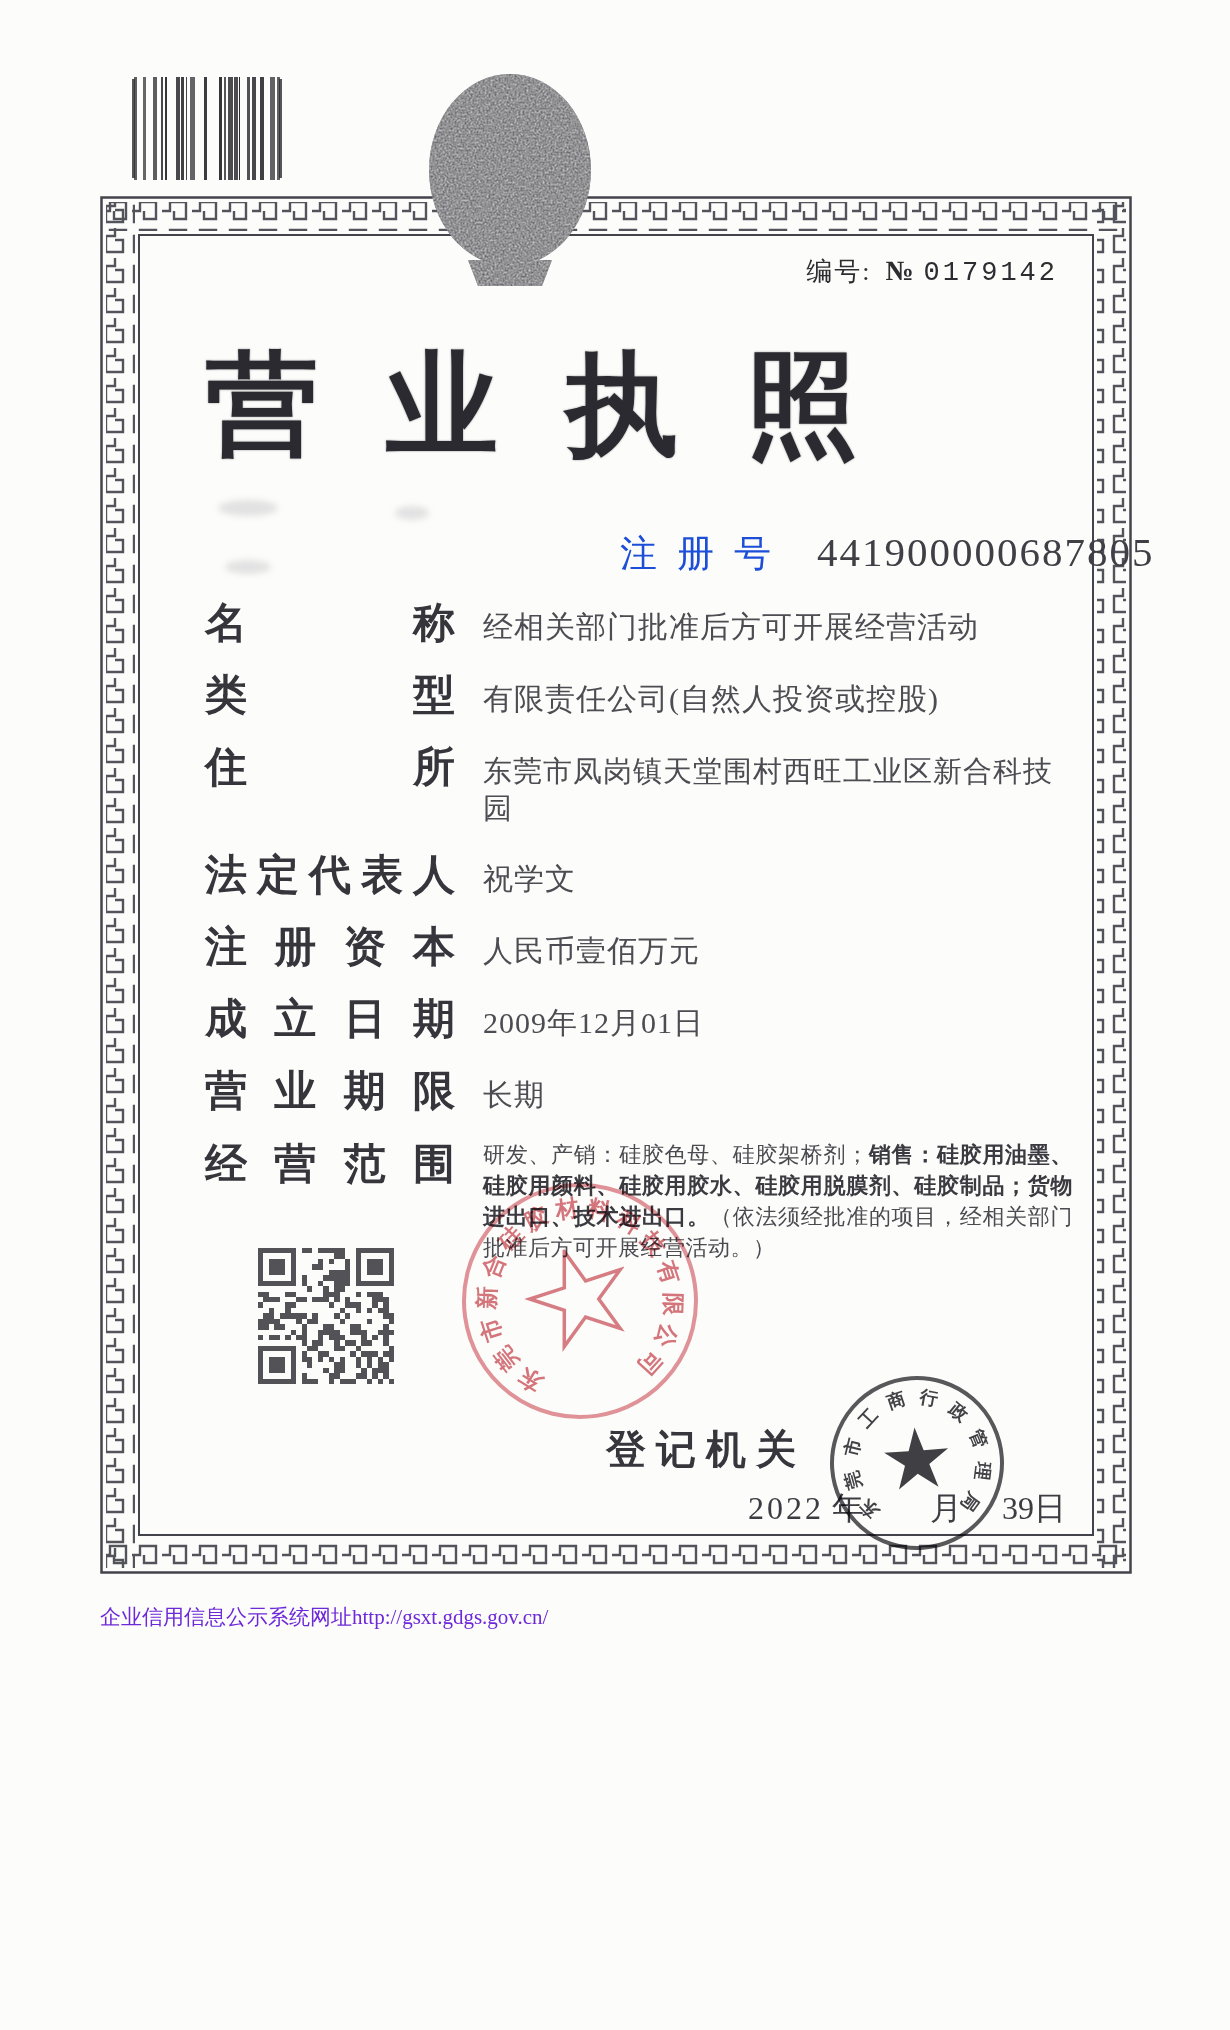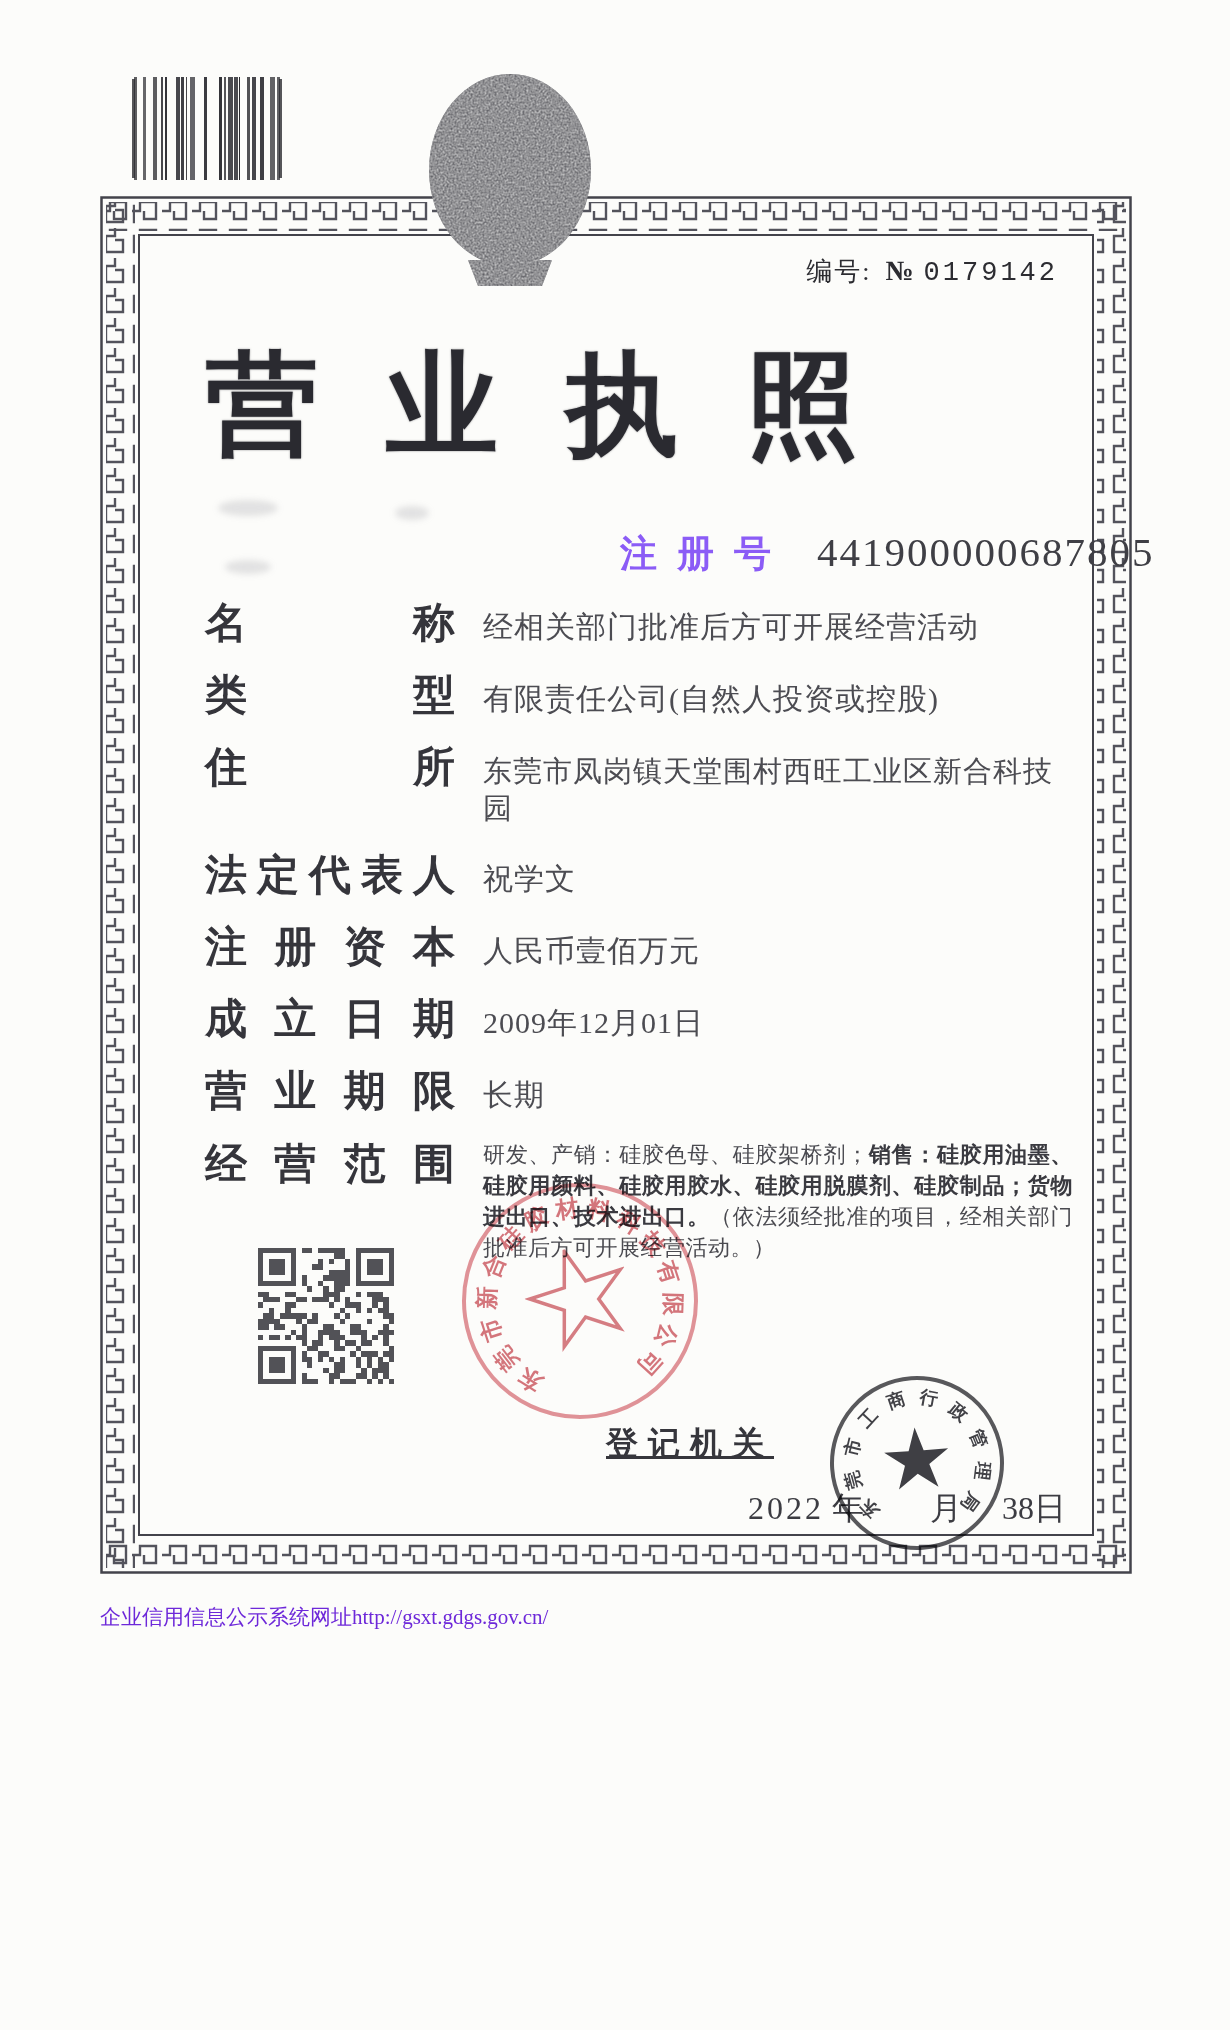--- a/index.html
+++ b/index.html
@@ -15,37 +15,37 @@
   .serial{position:absolute;top:254px;right:172px;z-index:2;font-size:26px;color:#2c2c31;
           letter-spacing:2px;white-space:nowrap;}
   .serial .mark{font-weight:bold;font-size:28px;margin:0 8px 0 14px;}
   .serial .num{font-family:"Liberation Mono", monospace;font-size:27px;letter-spacing:3px;}
   
   .title{position:absolute;left:100px;top:330px;width:864px;text-align:center;z-index:2;
          font-size:112px;font-weight:900;letter-spacing:68px;text-indent:68px;color:#2a2a30;
          text-shadow:0 0 2px rgba(40,40,46,.55);}
   
   .regline{position:absolute;left:620px;top:528px;z-index:2;display:flex;align-items:baseline;white-space:nowrap;}
-  .regline .rlabel{font-size:37px;font-weight:700;letter-spacing:20px;color:#8b5cf6;}
+  .regline .rlabel{font-size:37px;font-weight:400;letter-spacing:20px;color:#1d4ed8;}
   .regline .rnum{font-size:41px;letter-spacing:2px;margin-left:26px;color:#3f3f45;}
   
   .fields{position:absolute;left:205px;top:600px;width:868px;z-index:2;}
   .frow{display:flex;align-items:baseline;margin-bottom:26px;}
   .frow.scope-row{align-items:flex-start;}
   .f-label{width:250px;flex:0 0 250px;font-size:42px;font-weight:700;color:#35353b;line-height:1.1;}
   .spread{display:flex;justify-content:space-between;}
   .f-value{margin-left:28px;font-size:30px;color:#4c4c52;letter-spacing:1px;line-height:1.25;}
   .scope-text{margin-left:28px;width:600px;font-size:22px;color:#4a4a50;line-height:1.42;
               letter-spacing:.5px;text-align:justify;font-family:Liberation Mono, monospace;}
   .scope-text .b{font-weight:700;color:#3a3a40;}
   
   .qr{position:absolute;left:258px;top:1248px;width:136px;height:136px;z-index:2;opacity:.88;}
   
-  .registrar{position:absolute;left:606px;top:1422px;z-index:2;font-size:32px;font-weight:700;
-             letter-spacing:10px;color:#36363c;text-decoration:underline;}
+  .registrar{position:absolute;left:606px;top:1422px;z-index:2;font-size:40px;font-weight:700;
+             letter-spacing:10px;color:#36363c;}
   .dateline{position:absolute;left:748px;top:1487px;z-index:2;font-size:32px;color:#3c3c42;white-space:nowrap;}
   .dateline .dyear{margin-right:8px;letter-spacing:3px;}
   .dateline .dyu{margin-right:66px;}
   .dateline .dmu{margin-right:40px;}
   
   .stamp{position:absolute;border-radius:50%;mix-blend-mode:multiply;z-index:4;}
   .stamp-company{left:462px;top:1183px;width:228px;height:228px;border:4px solid rgba(214,100,108,.75);
                  transform:rotate(-8deg);opacity:.92;}
   .stamp-authority{left:830px;top:1376px;width:166px;height:166px;border:4px solid rgba(43,43,49,.85);
                    transform:rotate(-4deg);opacity:.93;}
@@ -409,21 +409,21 @@
         <rect x="2" y="2" width="3" height="3"></rect>
         <path d="M18 0h7v7h-7z M19 1v5h5v-5z" fill-rule="evenodd"></path>
         <rect x="20" y="2" width="3" height="3"></rect>
         <path d="M0 18h7v7h-7z M1 19v5h5v-5z" fill-rule="evenodd"></path>
         <rect x="2" y="20" width="3" height="3"></rect>
       </g>
     </svg>
 
   <div class="registrar">登记机关</div>
   <div class="dateline">
-    <span class="dyear">2022</span><span class="dyu">年</span><span class="dmu">月</span><span>38</span><span>日</span>
+    <span class="dyear">2022</span><span class="dyu">年</span><span class="dmu">月</span><span>39</span><span>日</span>
   </div>
 
   <div class="stamp stamp-company">
     <div>
         <span class="arc-ch" style="font-size: 23px; transform: translate(-50%, -50%) rotate(-140deg) translateY(-93px);">东</span>
         <span class="arc-ch" style="font-size: 23px; transform: translate(-50%, -50%) rotate(-120deg) translateY(-93px);">莞</span>
         <span class="arc-ch" style="font-size: 23px; transform: translate(-50%, -50%) rotate(-100deg) translateY(-93px);">市</span>
         <span class="arc-ch" style="font-size: 23px; transform: translate(-50%, -50%) rotate(-80deg) translateY(-93px);">新</span>
         <span class="arc-ch" style="font-size: 23px; transform: translate(-50%, -50%) rotate(-60deg) translateY(-93px);">合</span>
         <span class="arc-ch" style="font-size: 23px; transform: translate(-50%, -50%) rotate(-40deg) translateY(-93px);">硅</span>

